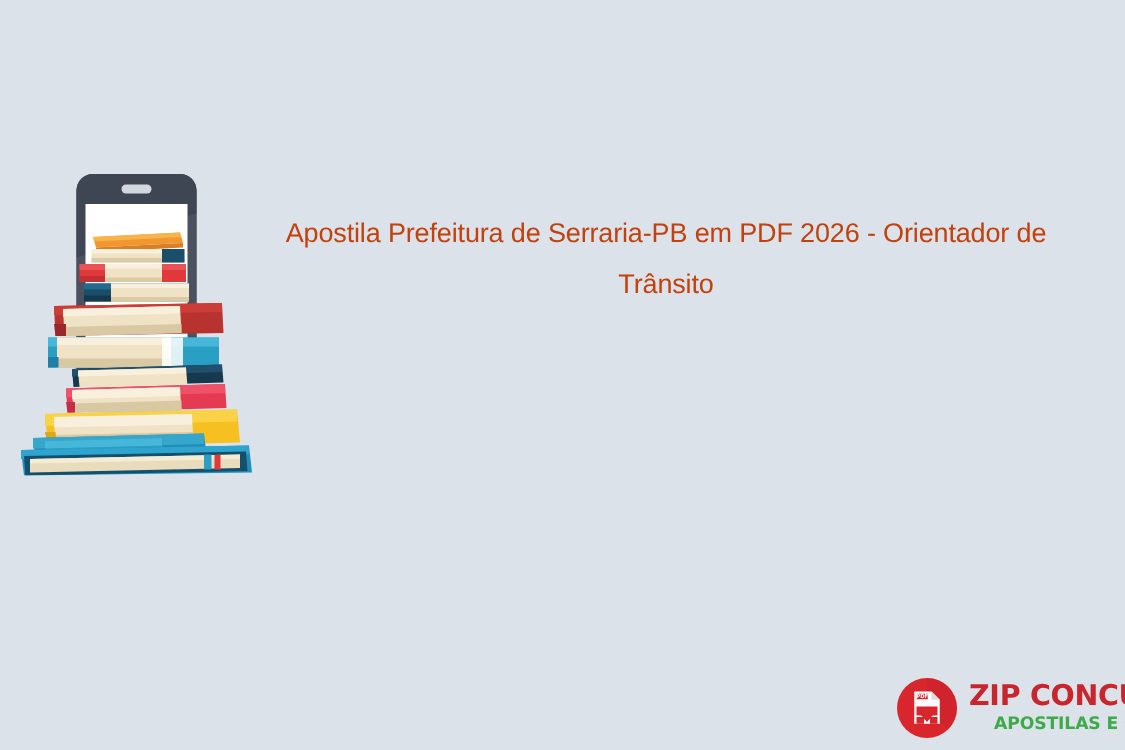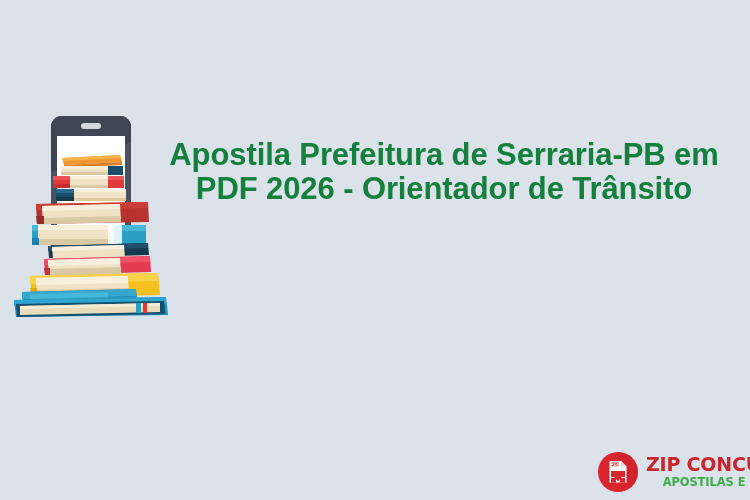--- a/index.html
+++ b/index.html
@@ -34,24 +34,24 @@
   #title-block {
     position: absolute;
     left: 168px;
     top: 138px;
     width: 552px;
     text-align: center;
   }
   #title-text {
     margin: 0;
     font-family: "Liberation Sans", sans-serif;
-    font-size: 31px;
-    font-weight: bold;
+    font-size: 18px;
+    font-weight: normal;
     line-height: 34px;
-    color: #15803d;
+    color: #c2410c;
     letter-spacing: -0.1px;
   }
 
   
   #logo {
     position: absolute;
     left: 597px;
     top: 449px;
     width: 148px;
     height: 45px;

